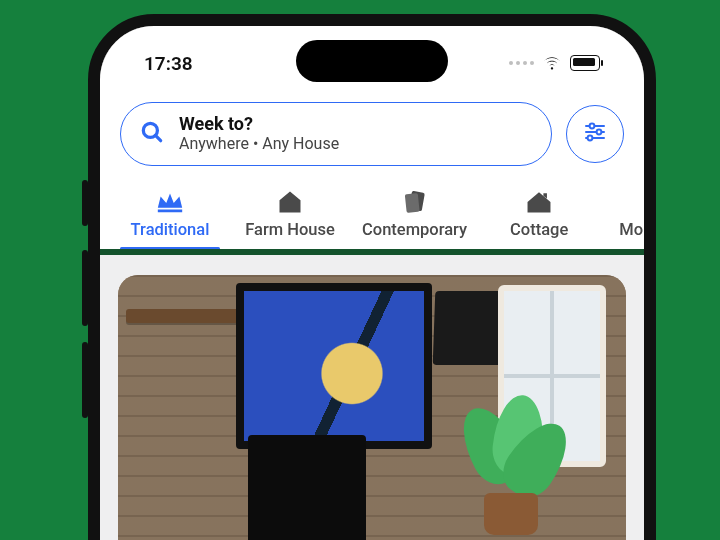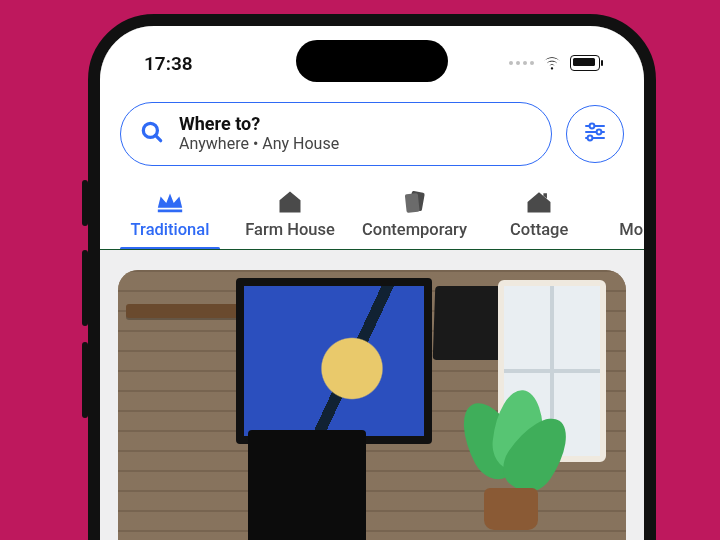--- a/index.html
+++ b/index.html
@@ -1,16 +1,16 @@
 <!DOCTYPE html>
 <html><head>
 <meta charset="utf-8">
 <style>
   html,body{margin:0;padding:0;background:#000;font-family:-apple-system,BlinkMacSystemFont,"Segoe UI",Roboto,Helvetica,Arial,sans-serif;}
-  .stage{width:720px;height:540px;background:#be185d;position:relative;overflow:hidden;}
+  .stage{width:720px;height:540px;background:#15803d;position:relative;overflow:hidden;}
   .phone{position:absolute;left:88px;top:14px;width:544px;height:700px;border-radius:66px;background:#fff;border:12px solid #111;box-shadow:0 0 0 2px #3a3a3a inset;}
   
   .sidebtn{position:absolute;background:#111;border-radius:4px;}
   .sb-left1{left:82px;top:180px;width:6px;height:46px;}
   .sb-left2{left:82px;top:250px;width:6px;height:76px;}
   .sb-left3{left:82px;top:342px;width:6px;height:76px;}
   .sb-right{left:632px;top:250px;width:6px;height:110px;}
   
   .island{position:absolute;left:50%;transform:translateX(-50%);top:14px;width:152px;height:42px;background:#000;border-radius:24px;}
   
@@ -22,21 +22,21 @@
   .battery:after{content:"";position:absolute;right:-4px;top:4px;width:2.5px;height:6px;background:#111;border-radius:1px;}
   .battery i{display:block;margin:1.5px;width:22px;height:8px;background:#111;border-radius:1.5px;}
   
   .screen{position:absolute;inset:0;border-radius:54px;overflow:hidden;background:#fff;}
   .topbar{padding:76px 20px 0 20px;display:flex;gap:14px;align-items:center;}
   .searchpill{flex:1;height:62px;border:1.5px solid #2f6af5;border-radius:32px;display:flex;align-items:center;padding:0 18px;gap:14px;}
   .search-text{display:flex;flex-direction:column;line-height:1.15;}
   .st-title{font-weight:700;font-size:18px;color:#111;}
   .st-sub{font-size:16px;color:#444;}
   .filterbtn{width:56px;height:56px;border-radius:50%;border:1.5px solid #2f6af5;display:flex;align-items:center;justify-content:center;flex:0 0 auto;}
-  .tabs{margin-top:18px;display:flex;gap:0;padding:0 10px;overflow:hidden;border-bottom:1px solid #14532d;}
+  .tabs{margin-top:18px;display:flex;gap:0;padding:0 10px;overflow:hidden;border-bottom:6px solid #14532d;}
   .tab{flex:0 0 auto;min-width:96px;padding:4px 12px 10px 12px;display:flex;flex-direction:column;align-items:center;gap:4px;color:#4a4a4a;font-size:16.5px;font-weight:500;position:relative;}
   .tab.active{color:#2f6af5;}
   .tab.active:after{content:"";position:absolute;left:10px;right:10px;bottom:-1px;height:3px;background:#2f6af5;border-radius:2px;}
   .tab .ico{width:30px;height:28px;display:flex;align-items:center;justify-content:center;}
   .content{background:#efeff0;padding:20px 18px;height:600px;}
   .card{width:100%;height:400px;border-radius:20px;overflow:hidden;background:#a08b74;position:relative;}
   
   .brick{position:absolute;inset:0;background:
       linear-gradient(rgba(0,0,0,.06),rgba(0,0,0,.06)),
       repeating-linear-gradient(0deg,#8f7a63 0 18px,#7e6a55 18px 20px),
@@ -96,21 +96,21 @@
 
       <div class="topbar">
         <div class="searchpill">
           <span>
             <svg width="26" height="26" viewBox="0 0 24 24" fill="none" stroke="#2f6af5" stroke-width="3" stroke-linecap="round">
                 <circle cx="10.5" cy="10.5" r="6.5"></circle>
                 <line x1="20" y1="20" x2="15.2" y2="15.2"></line>
               </svg>
           </span>
           <div class="search-text">
-            <span class="st-title">Where to?</span>
+            <span class="st-title">Week to?</span>
             <span class="st-sub">Anywhere  •  Any House</span>
           </div>
         </div>
         <div class="filterbtn">
           <span>
             <svg width="24" height="24" viewBox="0 0 24 24" fill="none" stroke="#2f6af5" stroke-width="2" stroke-linecap="round">
               <line x1="3" y1="6" x2="21" y2="6"></line>
                 <circle cx="9" cy="6" r="2.4" fill="#fff"></circle>
               <line x1="3" y1="12" x2="21" y2="12"></line>
                 <circle cx="16" cy="12" r="2.4" fill="#fff"></circle>

